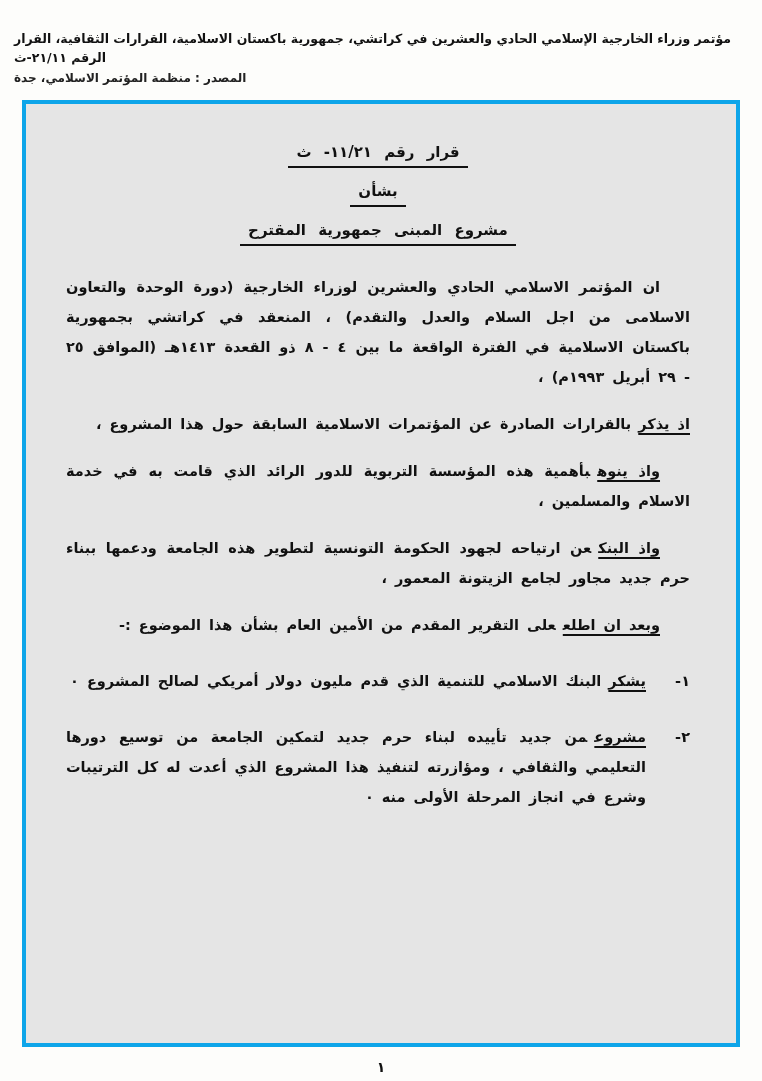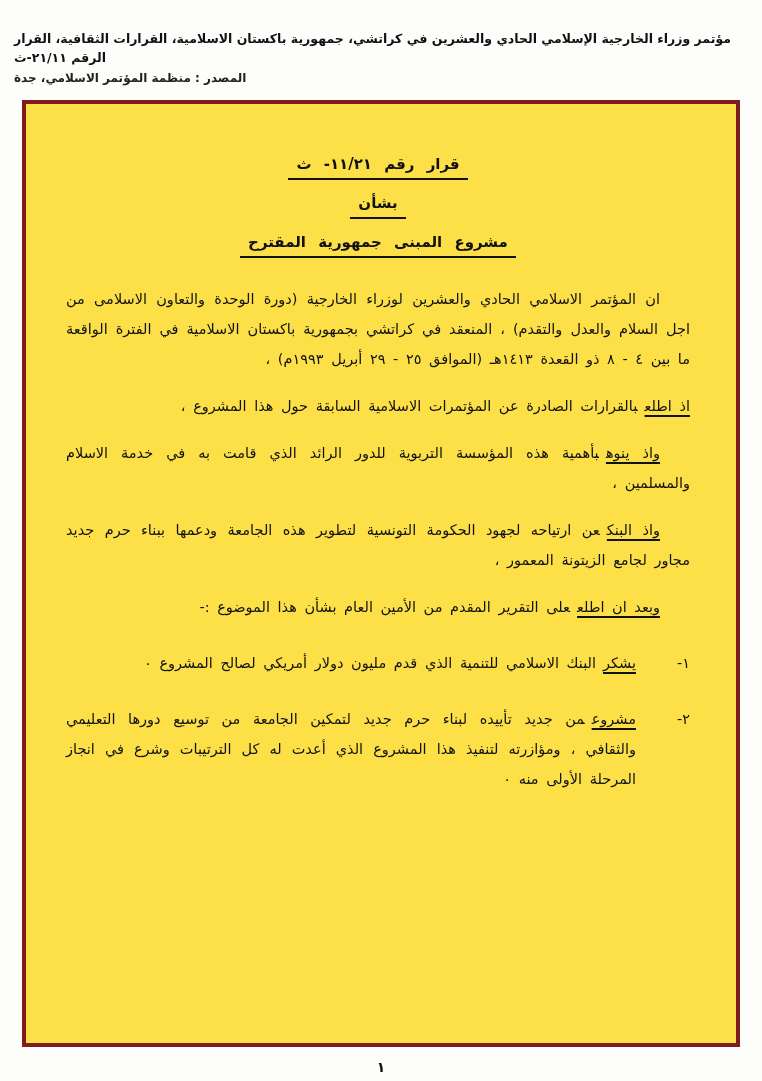--- a/index.html
+++ b/index.html
@@ -34,24 +34,24 @@
     color: #222;
   }
 
   
   .doc-frame {
     position: absolute;
     top: 100px;
     left: 22px;
     right: 22px;
     bottom: 34px;
-    border: 4px solid #7f1d1d;
-    background: #fde047;
+    border: 4px solid #0ea5e9;
+    background: #e5e5e5;
     box-sizing: border-box;
-    padding: 46px 46px 16px 40px;
+    padding: 34px 46px 16px 40px;
     direction: rtl;
     overflow: hidden;
   }
 
   
   .title-block {
     text-align: center;
     margin: 4px 0 26px 0;
   }
   .title-line-wrap {
@@ -62,21 +62,21 @@
     font-size: 15px;
     font-weight: bold;
     word-spacing: 7px;
     padding: 0 8px 5px 8px;
     border-bottom: 2px solid #111;
   }
 
   
   .body-text {
     font-size: 14.5px;
-    font-weight: normal;
+    font-weight: bold;
   }
   .para {
     line-height: 30px;
     text-align: justify;
     margin: 0 0 17px 0;
     word-spacing: 3px;
   }
   .para.indent {
     text-indent: 30px;
   }
@@ -98,21 +98,21 @@
     min-width: 34px;
     flex: 0 0 34px;
     line-height: 30px;
     text-align: right;
   }
   .item-body {
     flex: 1;
     line-height: 30px;
     text-align: justify;
     word-spacing: 3px;
-    margin-right: 20px;
+    margin-right: 10px;
   }
 
   
   .page-number {
     position: absolute;
     bottom: 6px;
     left: 0;
     right: 0;
     text-align: center;
     font-size: 14px;
@@ -141,21 +141,21 @@
     </div>
   </div>
 
   <div class="body-text">
 
     <p class="para indent">
       <span class="lead"></span><span>ان المؤتمر الاسلامي الحادي والعشرين لوزراء الخارجية (دورة الوحدة والتعاون الاسلامى من اجل السلام والعدل والتقدم) ، المنعقد في كراتشي بجمهورية باكستان الاسلامية في الفترة الواقعة ما بين ٤ - ٨ ذو القعدة ١٤١٣هـ (الموافق ٢٥ - ٢٩ أبريل ١٩٩٣م) ،</span>
     </p>
 
     <p class="para">
-      <span class="lead">اذ اطلع</span><span>بالقرارات الصادرة عن المؤتمرات الاسلامية السابقة حول هذا المشروع ،</span>
+      <span class="lead">اذ يذكر</span><span>بالقرارات الصادرة عن المؤتمرات الاسلامية السابقة حول هذا المشروع ،</span>
     </p>
 
     <p class="para indent">
       <span class="lead">واذ ينوه</span><span>بأهمية هذه المؤسسة التربوية للدور الرائد الذي قامت به في خدمة الاسلام والمسلمين ،</span>
     </p>
 
     <p class="para indent">
       <span class="lead">واذ البنك</span><span>عن ارتياحه لجهود الحكومة التونسية لتطوير هذه الجامعة ودعمها ببناء حرم جديد مجاور لجامع الزيتونة المعمور ،</span>
     </p>
 

